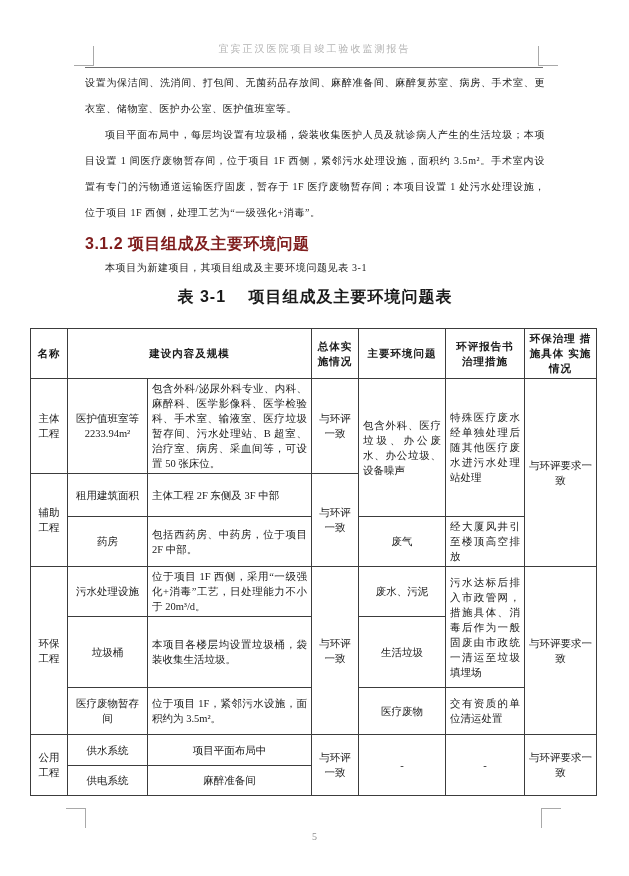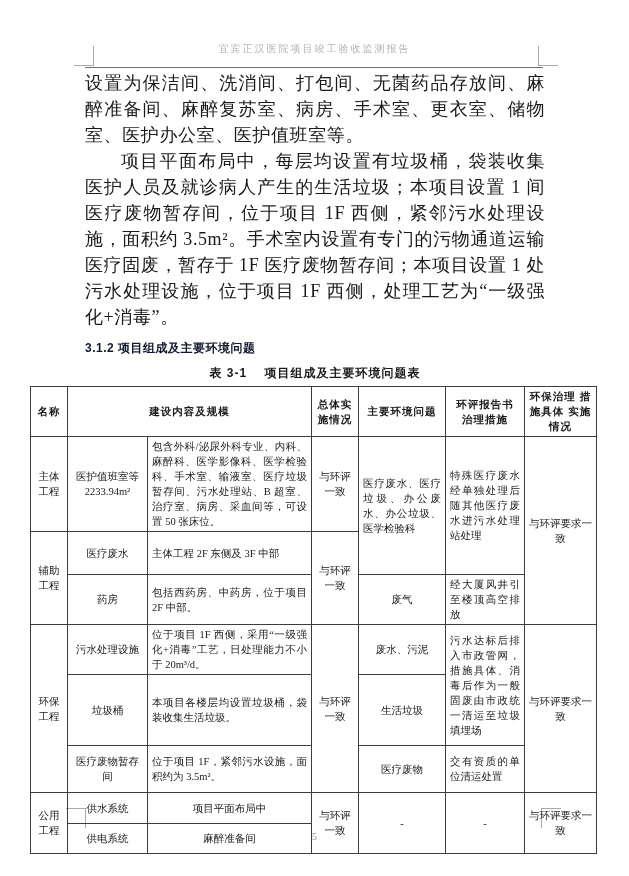--- a/index.html
+++ b/index.html
@@ -29,35 +29,35 @@
   .corner.bl{left:66px;top:808px;border-right:1px solid #a9a9a9;border-top:1px solid #a9a9a9;}
   .corner.br{left:541px;top:808px;border-left:1px solid #a9a9a9;border-top:1px solid #a9a9a9;}
   .page-number{
     position:absolute;top:831px;left:0;width:100%;
     text-align:center;font-size:10px;color:#8f8f8f;
   }
   
   .content{position:absolute;top:70px;left:85px;width:460px;}
   .para{
     margin:0;
-    font-size:18px;line-height:26px;
+    font-size:10px;line-height:26px;
     text-align:justify;letter-spacing:0.6px;
   }
   .para.indent{text-indent:2em;}
   .section-heading{
     margin:7px 0 0 0;
     font-family:"Liberation Sans","DejaVu Sans",sans-serif;
-    font-size:12px;font-weight:bold;line-height:22px;
-    letter-spacing:0.5px;color:#0f172a;
+    font-size:16px;font-weight:bold;line-height:22px;
+    letter-spacing:0.5px;color:#7f1d1d;
   }
   .table-caption{
-    margin:6px 0 4px 0;
+    margin:6px 0 20px 0;
     text-align:center;
     font-family:"Liberation Sans","DejaVu Sans",sans-serif;
-    font-size:12px;font-weight:bold;letter-spacing:1px;
+    font-size:16px;font-weight:bold;letter-spacing:1px;
     white-space:pre;
   }
   
   table.comp{
     table-layout:fixed;
     width:566px;
     margin-left:-55px;
     border-collapse:collapse;
     font-size:10.5px;line-height:15px;
   }
@@ -94,20 +94,21 @@
   <div class="corner bl"></div>
   <div class="corner br"></div>
 
   <div class="running-header">宜宾正汉医院项目竣工验收监测报告</div>
   <div class="header-rule"></div>
 
   <div class="content">
     <p class="para">设置为保洁间、洗消间、打包间、无菌药品存放间、麻醉准备间、麻醉复苏室、病房、手术室、更衣室、储物室、医护办公室、医护值班室等。</p>
     <p class="para indent">项目平面布局中，每层均设置有垃圾桶，袋装收集医护人员及就诊病人产生的生活垃圾；本项目设置 1 间医疗废物暂存间，位于项目 1F 西侧，紧邻污水处理设施，面积约 3.5m²。手术室内设置有专门的污物通道运输医疗固废，暂存于 1F 医疗废物暂存间；本项目设置 1 处污水处理设施，位于项目 1F 西侧，处理工艺为“一级强化+消毒”。</p>
     <h3 class="section-heading">3.1.2 项目组成及主要环境问题</h3>
+    <p class="para indent">本项目为新建项目，其项目组成及主要环境问题见表 3-1</p>
     <div class="table-caption">表 3-1　 项目组成及主要环境问题表</div>
 
     <table class="comp">
       <colgroup>
         <col style="width:37px">
           <col style="width:80px">
           <col style="width:164px">
         <col style="width:47px">
           <col style="width:87px">
           <col style="width:79px">
@@ -122,27 +123,27 @@
           <th>环评报告书 治理措施</th>
           <th>环保治理 措施具体 实施情况</th>
         </tr>
       </thead>
       <tbody>
         <tr class="r1">
           <td class="c">主体工程</td>
           <td class="c">医护值班室等 2233.94m²</td>
           <td class="j">包含外科/泌尿外科专业、内科、麻醉科、医学影像科、医学检验科、手术室、输液室、医疗垃圾暂存间、污水处理站、B 超室、治疗室、病房、采血间等，可设置 50 张床位。</td>
           <td class="c">与环评一致</td>
-          <td class="j" rowspan="2">医疗废水、医疗垃圾、办公废水、办公垃圾、医学检验科</td>
+          <td class="j" rowspan="2">包含外科、医疗垃圾、办公废水、办公垃圾、设备噪声</td>
           <td class="j" rowspan="2">特殊医疗废水经单独处理后随其他医疗废水进污水处理站处理</td>
           <td class="c" rowspan="3">与环评要求一致</td>
         </tr>
         <tr class="r2">
           <td class="c" rowspan="2">辅助工程</td>
-          <td class="c">医疗废水</td>
+          <td class="c">租用建筑面积</td>
           <td class="j">主体工程 2F 东侧及 3F 中部</td>
           <td class="c" rowspan="2">与环评一致</td>
         </tr>
         <tr class="r3">
           <td class="c">药房</td>
           <td class="j">包括西药房、中药房，位于项目 2F 中部。</td>
           <td class="c">废气</td>
           <td class="j">经大厦风井引至楼顶高空排放</td>
         </tr>
         <tr class="r4">

